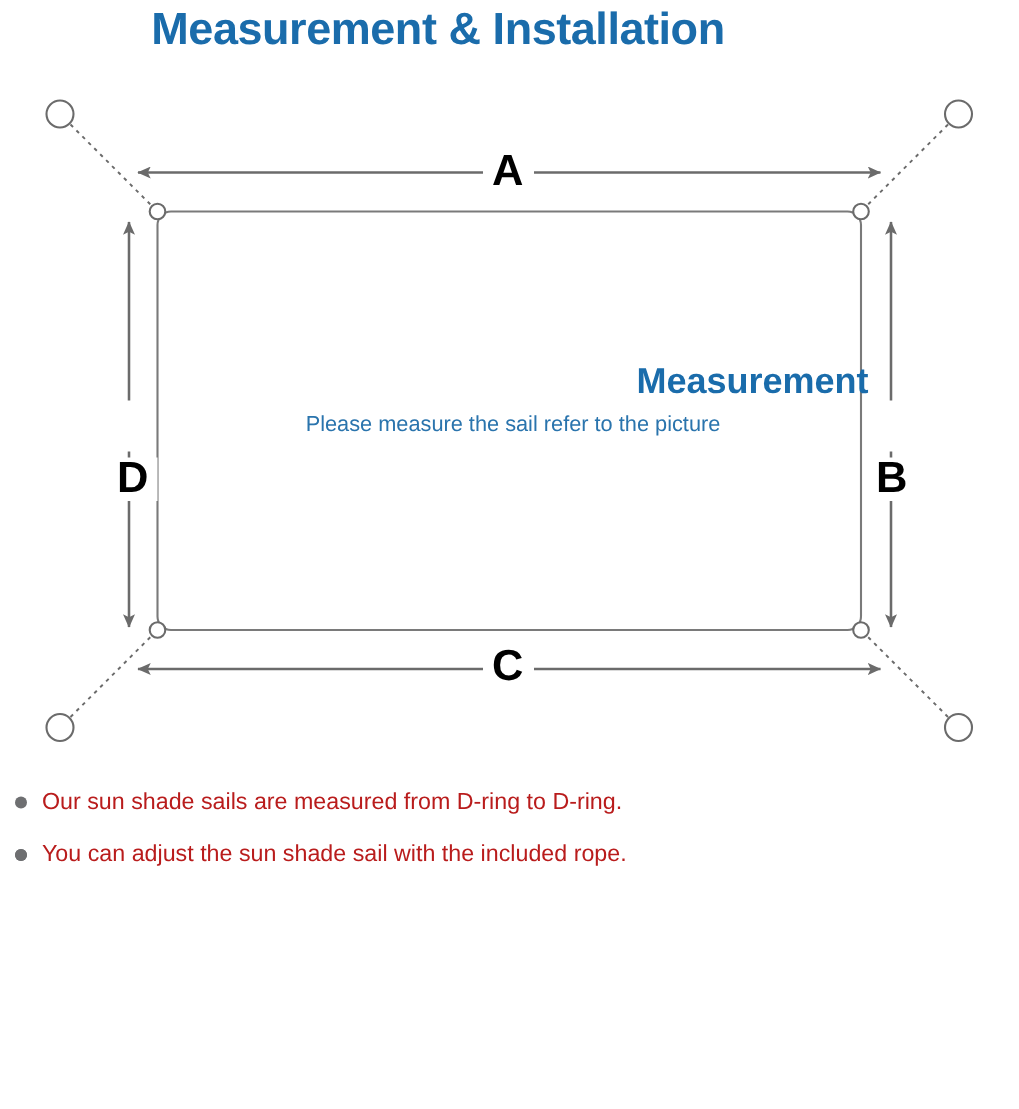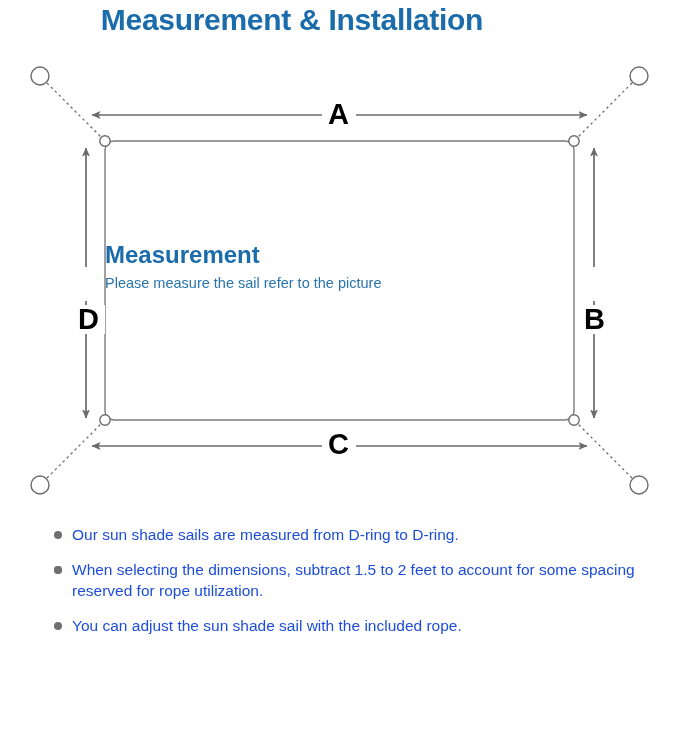--- a/index.html
+++ b/index.html
@@ -57,54 +57,53 @@
   #label-a { left: 322px; top: 55px; }
   #label-b { left: 578px; top: 260px; }
   #label-c { left: 322px; top: 385px; }
   #label-d { left: 72px;  top: 260px; }
 
   #center-title {
     position: absolute;
     left: 105px;
     top: 195px;
     width: 474px;
-    text-align: left;
+    text-align: right;
     font-size: 24px;
     font-weight: bold;
     color: #1a6cab;
     line-height: 30px;
   }
   #center-sub {
     position: absolute;
     left: 105px;
     top: 228px;
     width: 474px;
-    text-align: left;
+    text-align: center;
     font-size: 14.5px;
     font-weight: normal;
     color: #2a74ad;
     line-height: 20px;
   }
 
   
   #notes {
     position: absolute;
     left: 0;
     top: 524px;
     width: 679px;
   }
   .note {
     position: relative;
     padding-left: 28px;
     padding-right: 8px;
     margin-bottom: 14px;
     font-size: 15.5px;
     line-height: 21px;
-    color: #1d4ed8;
-    margin-left: 44px;
+    color: #b91c1c;
   }
   .note .bullet {
     position: absolute;
     left: 10px;
     top: 7px;
     width: 8px;
     height: 8px;
     border-radius: 50%;
     background: #6e6f71;
   }
@@ -165,19 +164,15 @@
 <div id="notes">
   <div class="note">
     <span class="bullet"></span>
     <span>Our sun shade sails are measured from D-ring to D-ring.</span>
   </div>
   <div class="note">
     <span class="bullet"></span>
   </div>
   <div class="note">
     <span class="bullet"></span>
-    <span>When selecting the dimensions, subtract 1.5 to 2 feet to account for some spacing reserved for rope utilization.</span>
-  </div>
-  <div class="note">
-    <span class="bullet"></span>
     <span>You can adjust the sun shade sail with the included rope.</span>
   </div>
 </div>
 
 </body></html>

